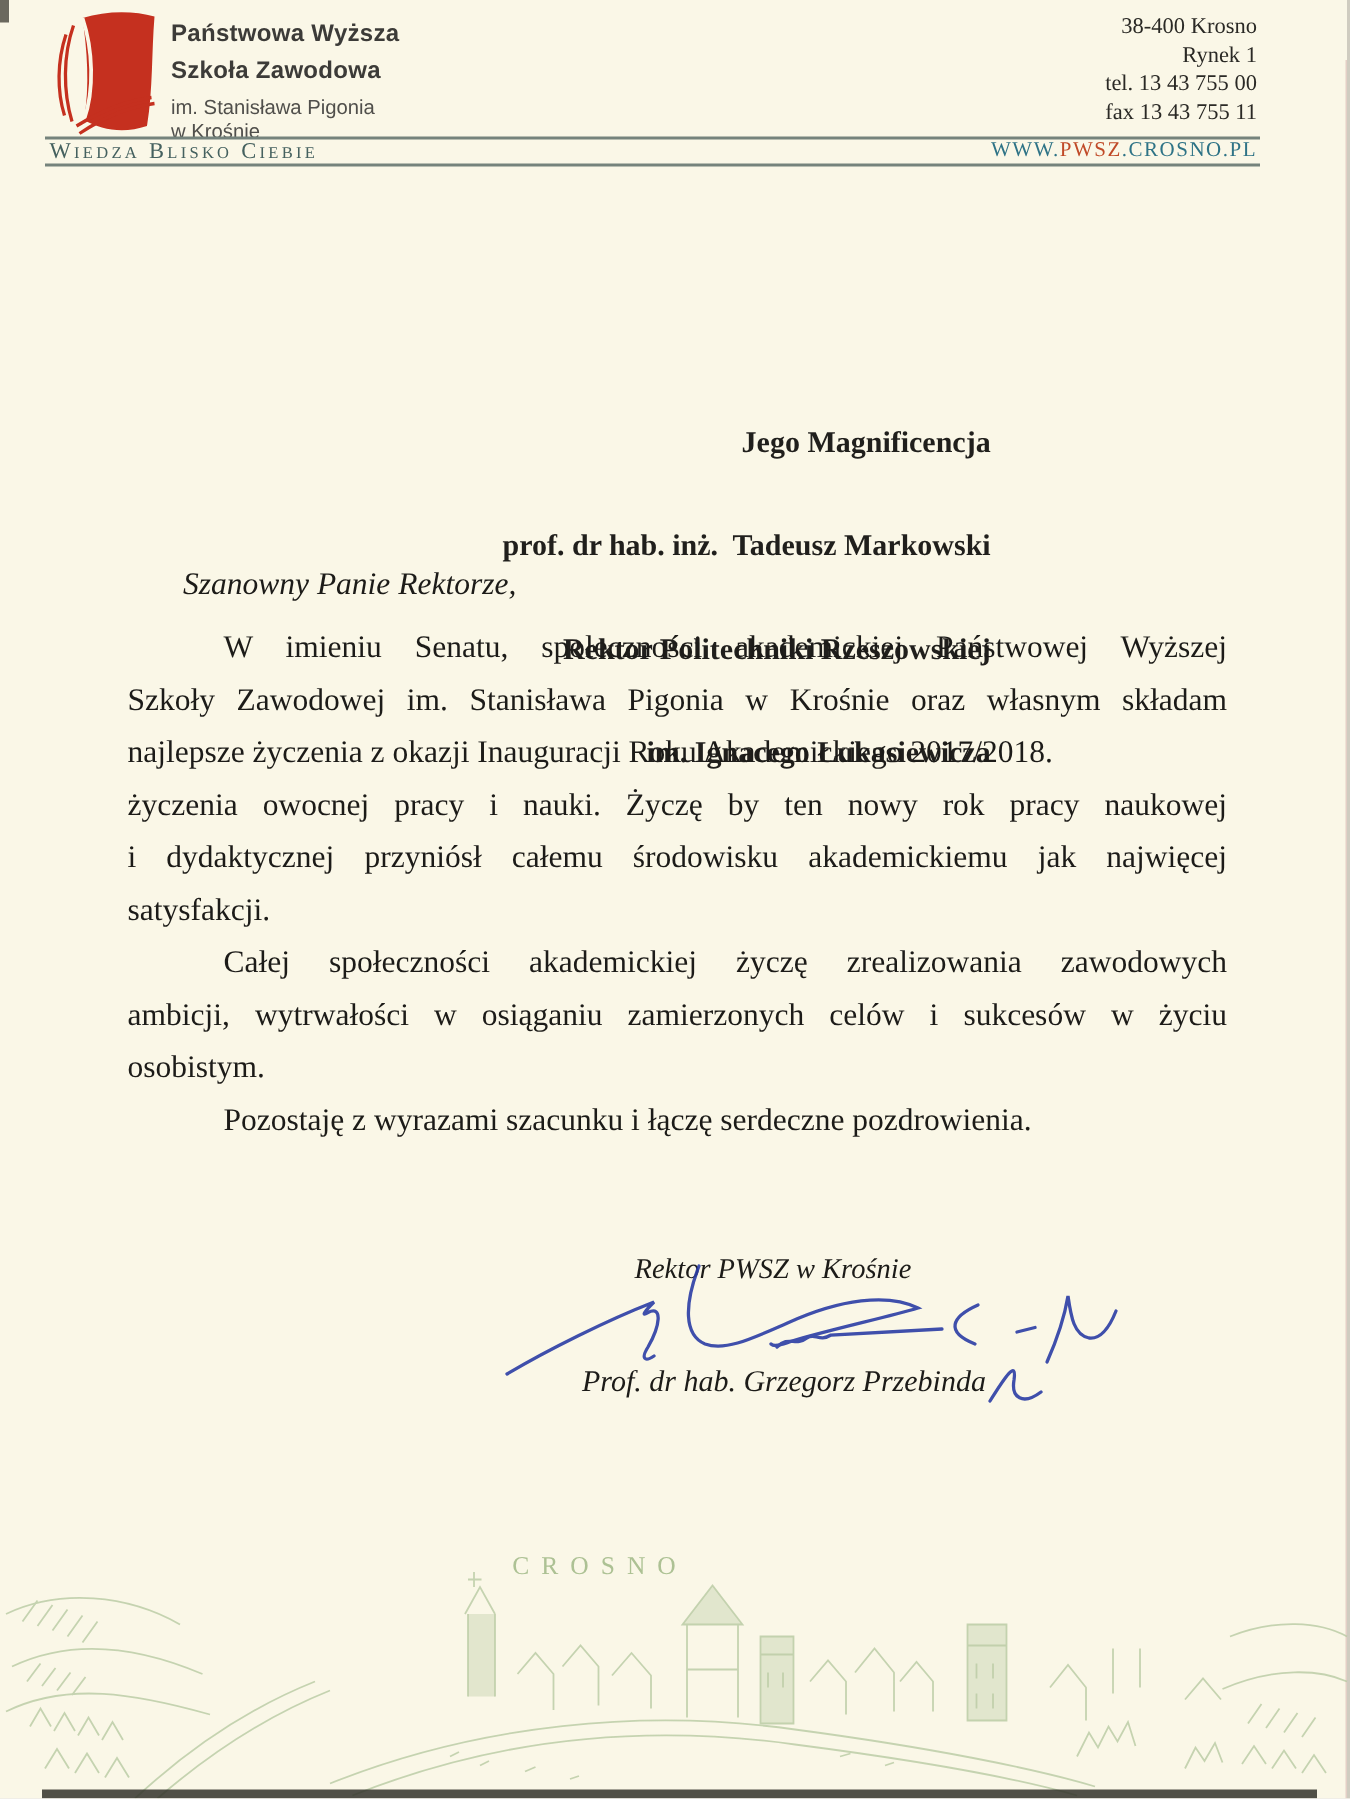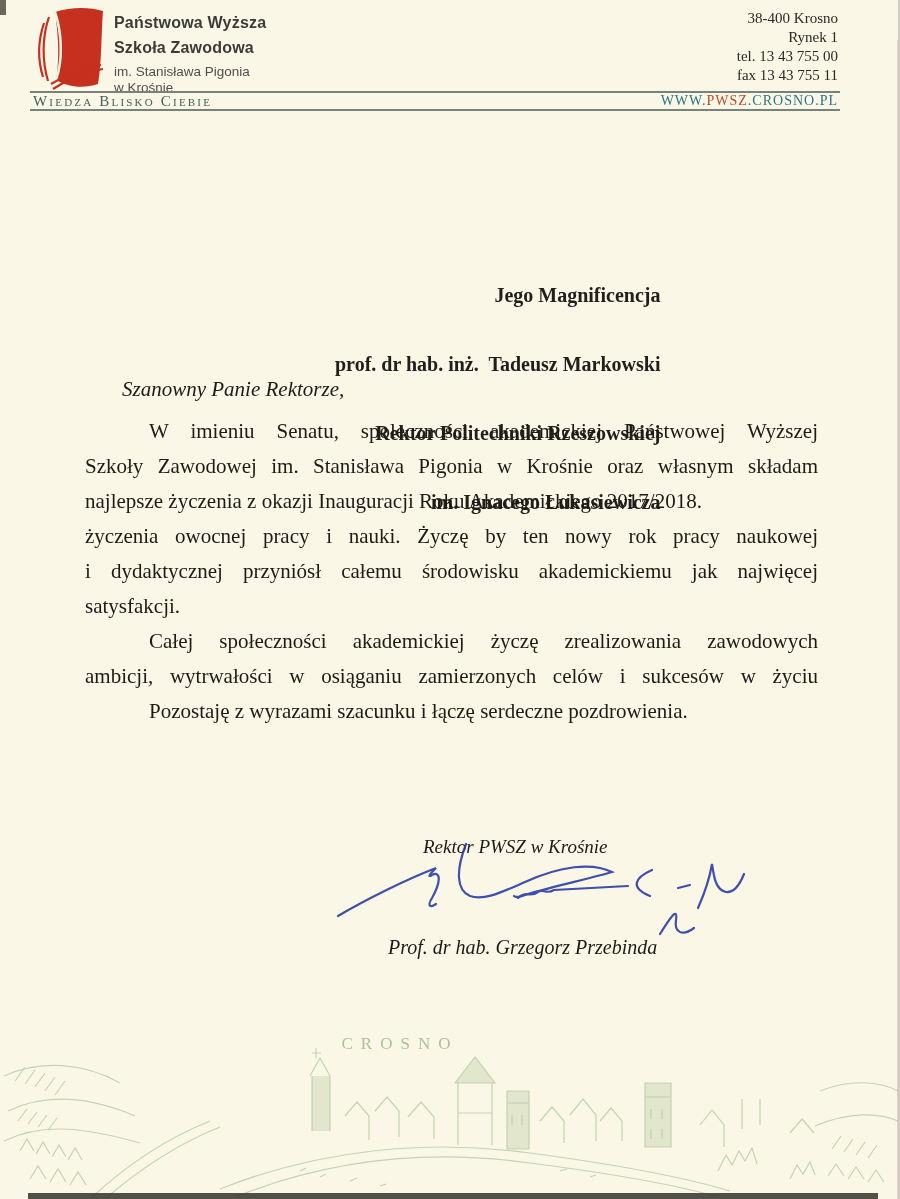--- a/index.html
+++ b/index.html
@@ -35,21 +35,21 @@
   .recipient{position:absolute;left:335px;top:238px;font-weight:bold;
              font-size:20px;line-height:23px;white-space:pre-wrap;color:#201f1c;text-align:right;}
   .salutation{position:absolute;left:122px;top:377px;font-style:italic;font-size:21px;}
   .body-block{position:absolute;left:85px;top:414px;width:733px;font-size:21px;}
   .ln{height:35px;line-height:35px;text-align:justify;text-align-last:justify;
       white-space:nowrap;}
   .ln.first{text-indent:64px;}
   .ln.last{text-align-last:left;}
   
   .sig-role{position:absolute;left:423px;top:836px;font-style:italic;font-size:19px;}
-  .sig-name{position:absolute;left:388px;top:910px;font-style:italic;font-size:20px;margin-top:26px;}
+  .sig-name{position:absolute;left:388px;top:910px;font-style:italic;font-size:20px;}
   .sig-ink{position:absolute;left:330px;top:842px;}
   
   .etch{position:absolute;left:0;top:1021px;}
 </style>
 </head>
 <body>
 
 <div class="page">
 
   <div class="corner-mark"></div>
@@ -94,20 +94,21 @@
 
   <div class="body-block">
     <div class="ln first">W imieniu Senatu, społeczności akademickiej Państwowej Wyższej</div>
     <div class="ln">Szkoły Zawodowej im. Stanisława Pigonia w Krośnie oraz własnym składam</div>
     <div class="ln last">najlepsze życzenia z okazji Inauguracji Roku Akademickiego 2017/2018.</div>
     <div class="ln">życzenia owocnej pracy i nauki. Życzę by ten nowy rok pracy naukowej</div>
     <div class="ln">i dydaktycznej przyniósł całemu środowisku akademickiemu jak najwięcej</div>
     <div class="ln last">satysfakcji.</div>
     <div class="ln first">Całej społeczności akademickiej życzę zrealizowania zawodowych</div>
     <div class="ln">ambicji, wytrwałości w osiąganiu zamierzonych celów i sukcesów w życiu</div>
+    <div class="ln last">osobistym.</div>
     <div class="ln first last">Pozostaję z wyrazami szacunku i łączę serdeczne pozdrowienia.</div>
   </div>
 
   <div class="sig-role">Rektor PWSZ w Krośnie</div>
   <div class="sig-name">Prof. dr hab. Grzegorz Przebinda</div>
 
   <svg class="sig-ink" width="430" height="105" viewBox="0 0 430 105">
     <g stroke="#2b3da5" stroke-width="2.2" fill="none" stroke-linecap="round" opacity="0.9">
       <path d="M8,74 C35,58 75,38 106,26 C100,32 97,36 102,33 C112,28 110,42 102,56 C97,64 100,66 106,62"></path>
       <path d="M136,2 C126,28 126,48 140,54 C154,59 172,50 195,40 C230,24 262,20 282,30 C262,36 225,44 198,52 C190,55 186,56 184,54"></path>

